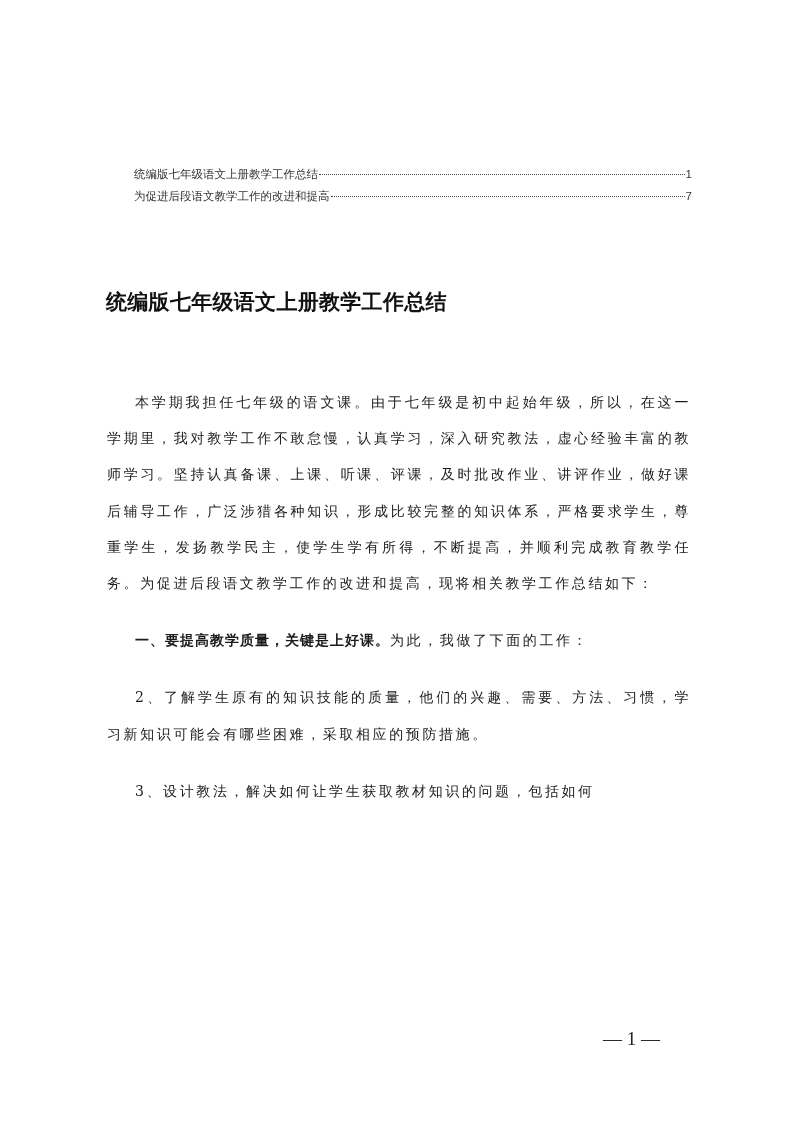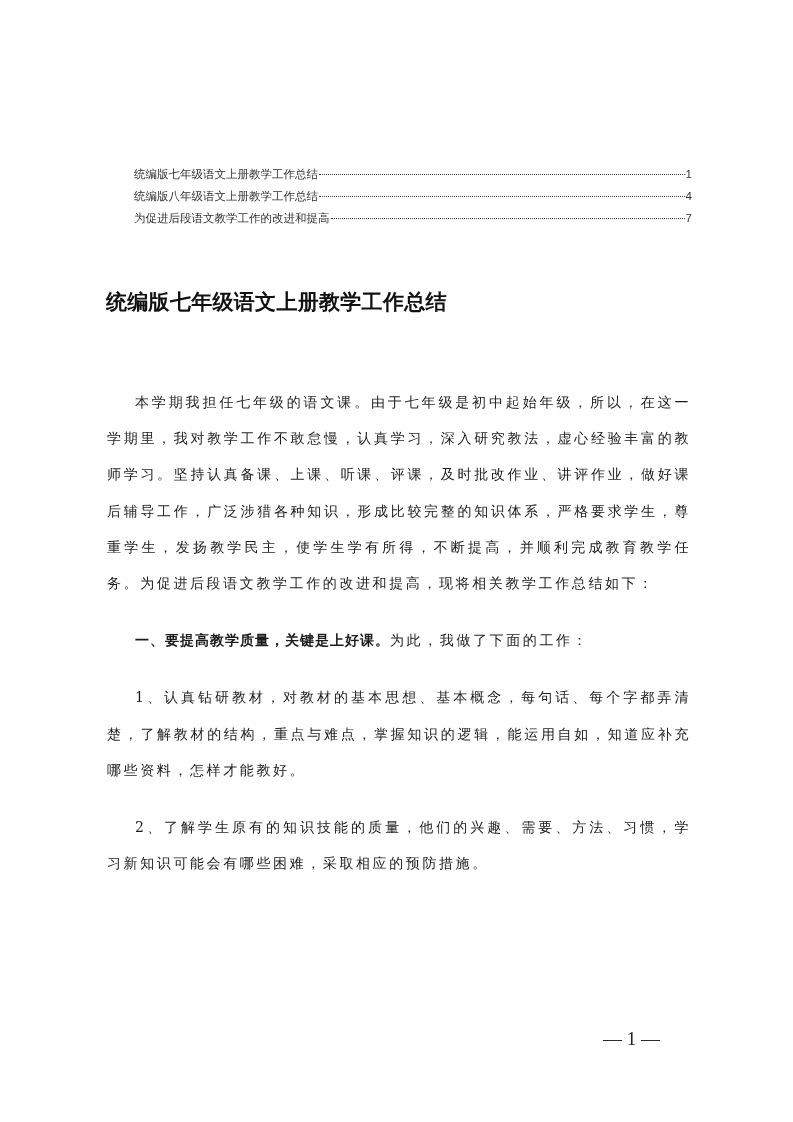--- a/index.html
+++ b/index.html
@@ -91,33 +91,28 @@
 </head>
 <body>
 
 <div class="toc">
   <div class="toc-entry">
     <span class="toc-title">统编版七年级语文上册教学工作总结</span>
     <span class="toc-leader"></span>
     <span class="toc-page">1</span>
   </div>
   <div class="toc-entry">
-    <span class="toc-title">统编版八年级语文上册教学工作总结</span>
-    <span class="toc-leader"></span>
-    <span class="toc-page">4</span>
-  </div>
-  <div class="toc-entry">
     <span class="toc-title">为促进后段语文教学工作的改进和提高</span>
     <span class="toc-leader"></span>
     <span class="toc-page">7</span>
   </div>
 </div>
 
 <h1 class="doc-title">统编版七年级语文上册教学工作总结</h1>
 
 <div class="body-text">
   <p><span>本学期我担任七年级的语文课。由于七年级是初中起始年级，所以，在这一学期里，我对教学工作不敢怠慢，认真学习，深入研究教法，虚心经验丰富的教师学习。坚持认真备课、上课、听课、评课，及时批改作业、讲评作业，做好课后辅导工作，广泛涉猎各种知识，形成比较完整的知识体系，严格要求学生，尊重学生，发扬教学民主，使学生学有所得，不断提高，并顺利完成教育教学任务。为促进后段语文教学工作的改进和提高，现将相关教学工作总结如下：</span></p>
   <p><span class="bold-lead">一、要提高教学质量，关键是上好课。</span><span>为此，我做了下面的工作：</span></p>
-  <p><span>1、认真钻研教材，对教材的基本思想、基本概念，每句话、每个字都弄清楚，了解教材的结构，重点与难点，掌握知识的逻辑，能运用自如，知道应补充哪些资料，怎样才能教好。</span></p>
   <p><span>2、了解学生原有的知识技能的质量，他们的兴趣、需要、方法、习惯，学习新知识可能会有哪些困难，采取相应的预防措施。</span></p>
+  <p><span>3、设计教法，解决如何让学生获取教材知识的问题，包括如何</span></p>
 </div>
 
 <div class="page-number">— 1 —</div>
 
 </body></html>

